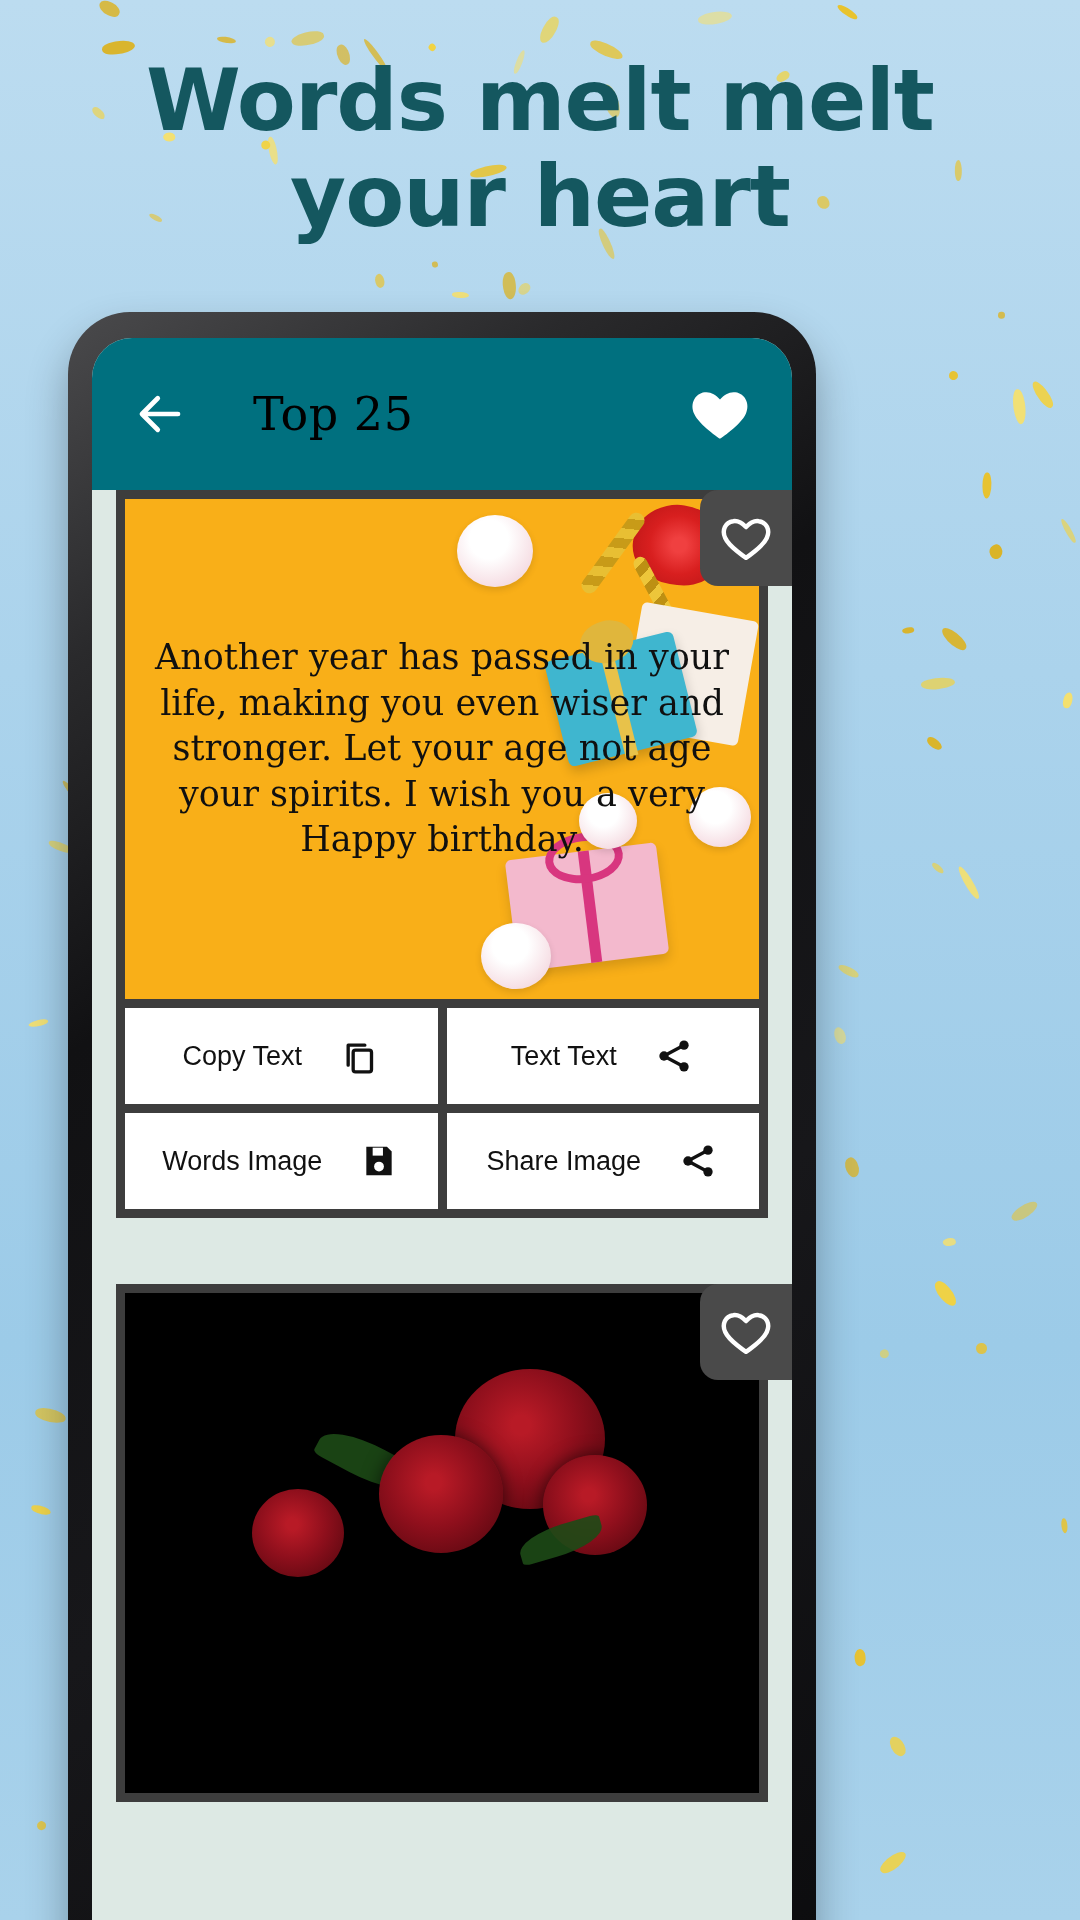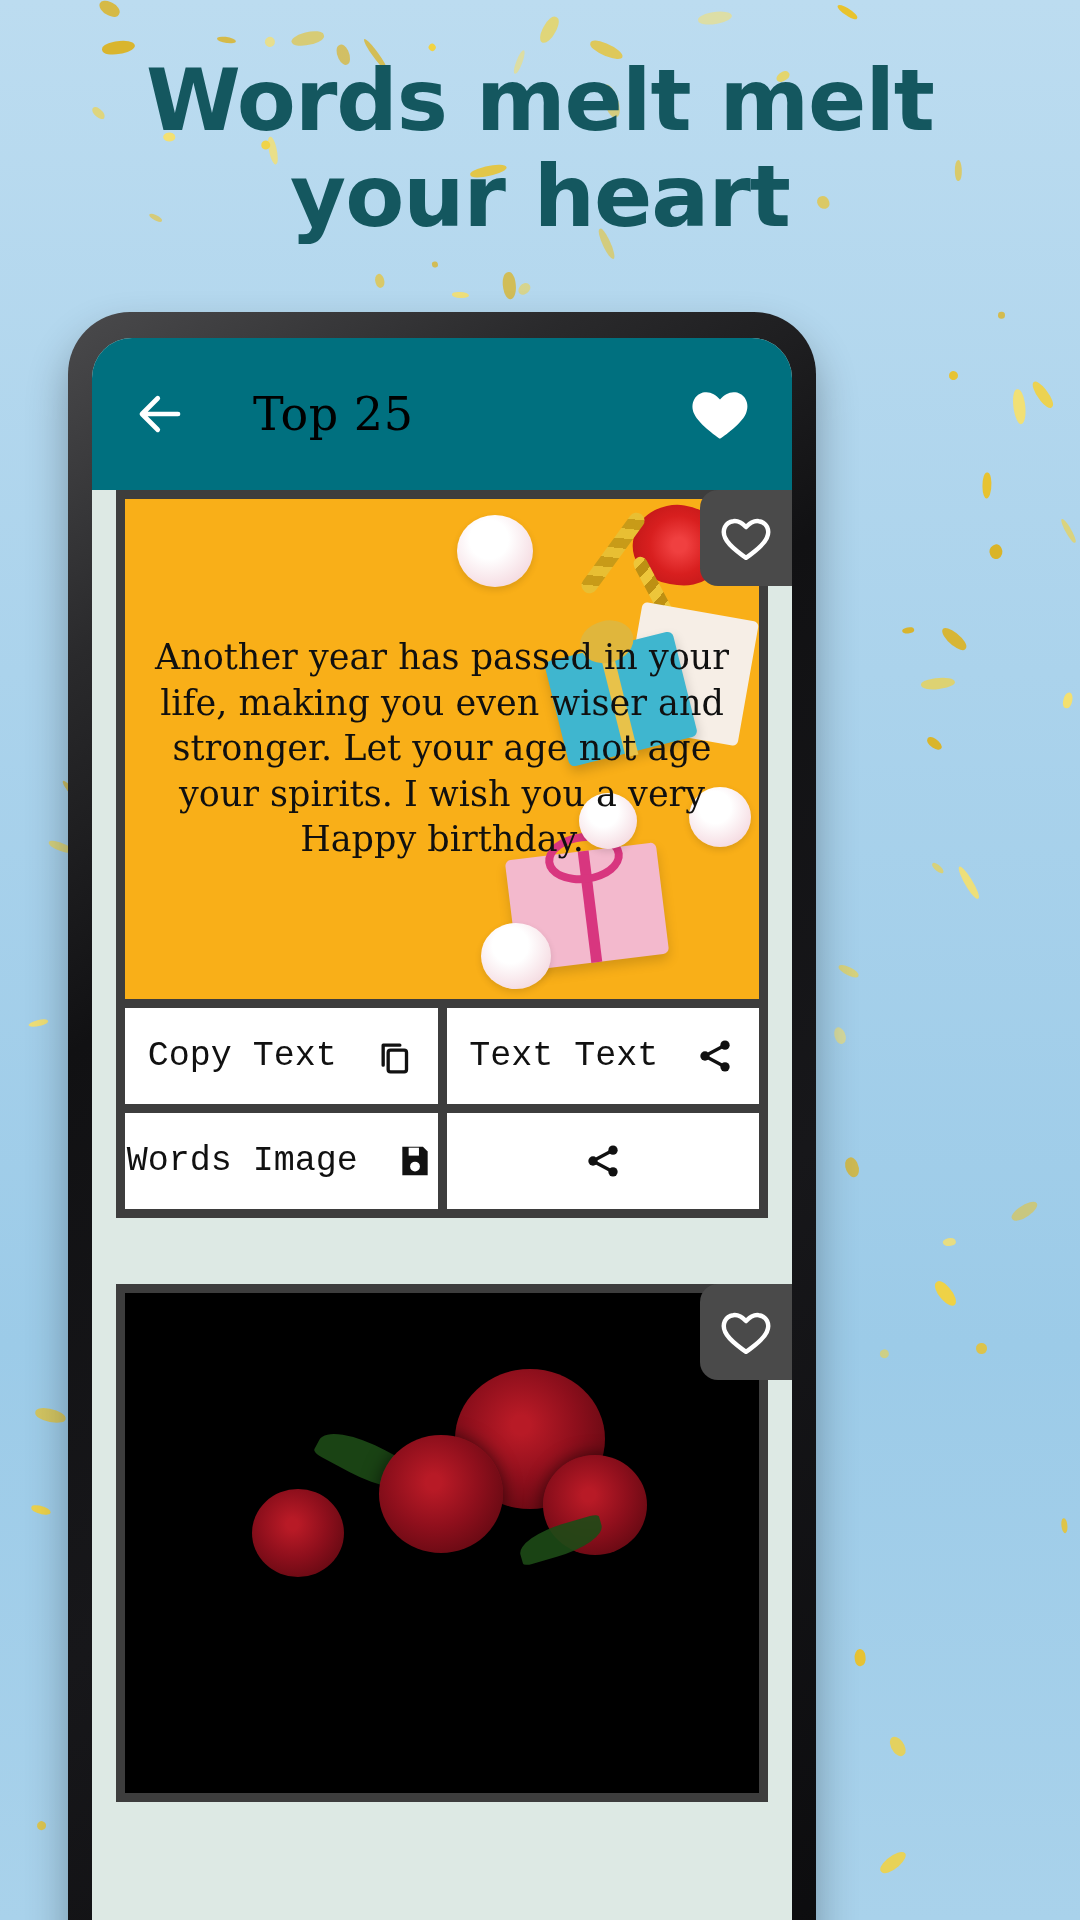--- a/index.html
+++ b/index.html
@@ -264,22 +264,22 @@
   }
   .action-btn {
     background: #ffffff;
     height: 96px;
     display: flex;
     align-items: center;
     justify-content: center;
     gap: 36px;
   }
   .action-btn .label {
-    font-family: Liberation Mono, monospace;
-    font-size: 35px;
+    font-family: Liberation Sans, sans-serif;
+    font-size: 27px;
     color: #111111;
   }
   .action-btn .ico { width: 42px; height: 42px; display:flex; align-items:center; justify-content:center; }
 
   .gap { height: 66px; background: #dde9e4; }
 </style>
 </head>
 <body>
 
 <div id="confetti-layer">
@@ -419,20 +419,21 @@
               <span class="label">Words Image</span>
               <span class="ico">
                 <svg width="38" height="38" viewBox="0 0 24 24">
                   <path d="M4 3h13l3 3v15H4z" fill="#111"></path>
                   <rect x="8" y="3.6" width="6.5" height="5" fill="#fff"></rect>
                   <circle cx="12" cy="15.5" r="3.1" fill="#fff"></circle>
                 </svg>
               </span>
             </div>
             <div class="action-btn">
+              <span class="label">Share Image</span>
               <span class="ico">
                 <svg width="40" height="40" viewBox="0 0 24 24">
                   <circle cx="18" cy="5.5" r="2.8" fill="#111"></circle>
                   <circle cx="6" cy="12" r="2.8" fill="#111"></circle>
                   <circle cx="18" cy="18.5" r="2.8" fill="#111"></circle>
                   <path d="M8.4 10.6l7.3-3.9M8.4 13.4l7.3 3.9" stroke="#111" stroke-width="2" stroke-linecap="round"></path>
                 </svg>
               </span>
             </div>
           </div>

